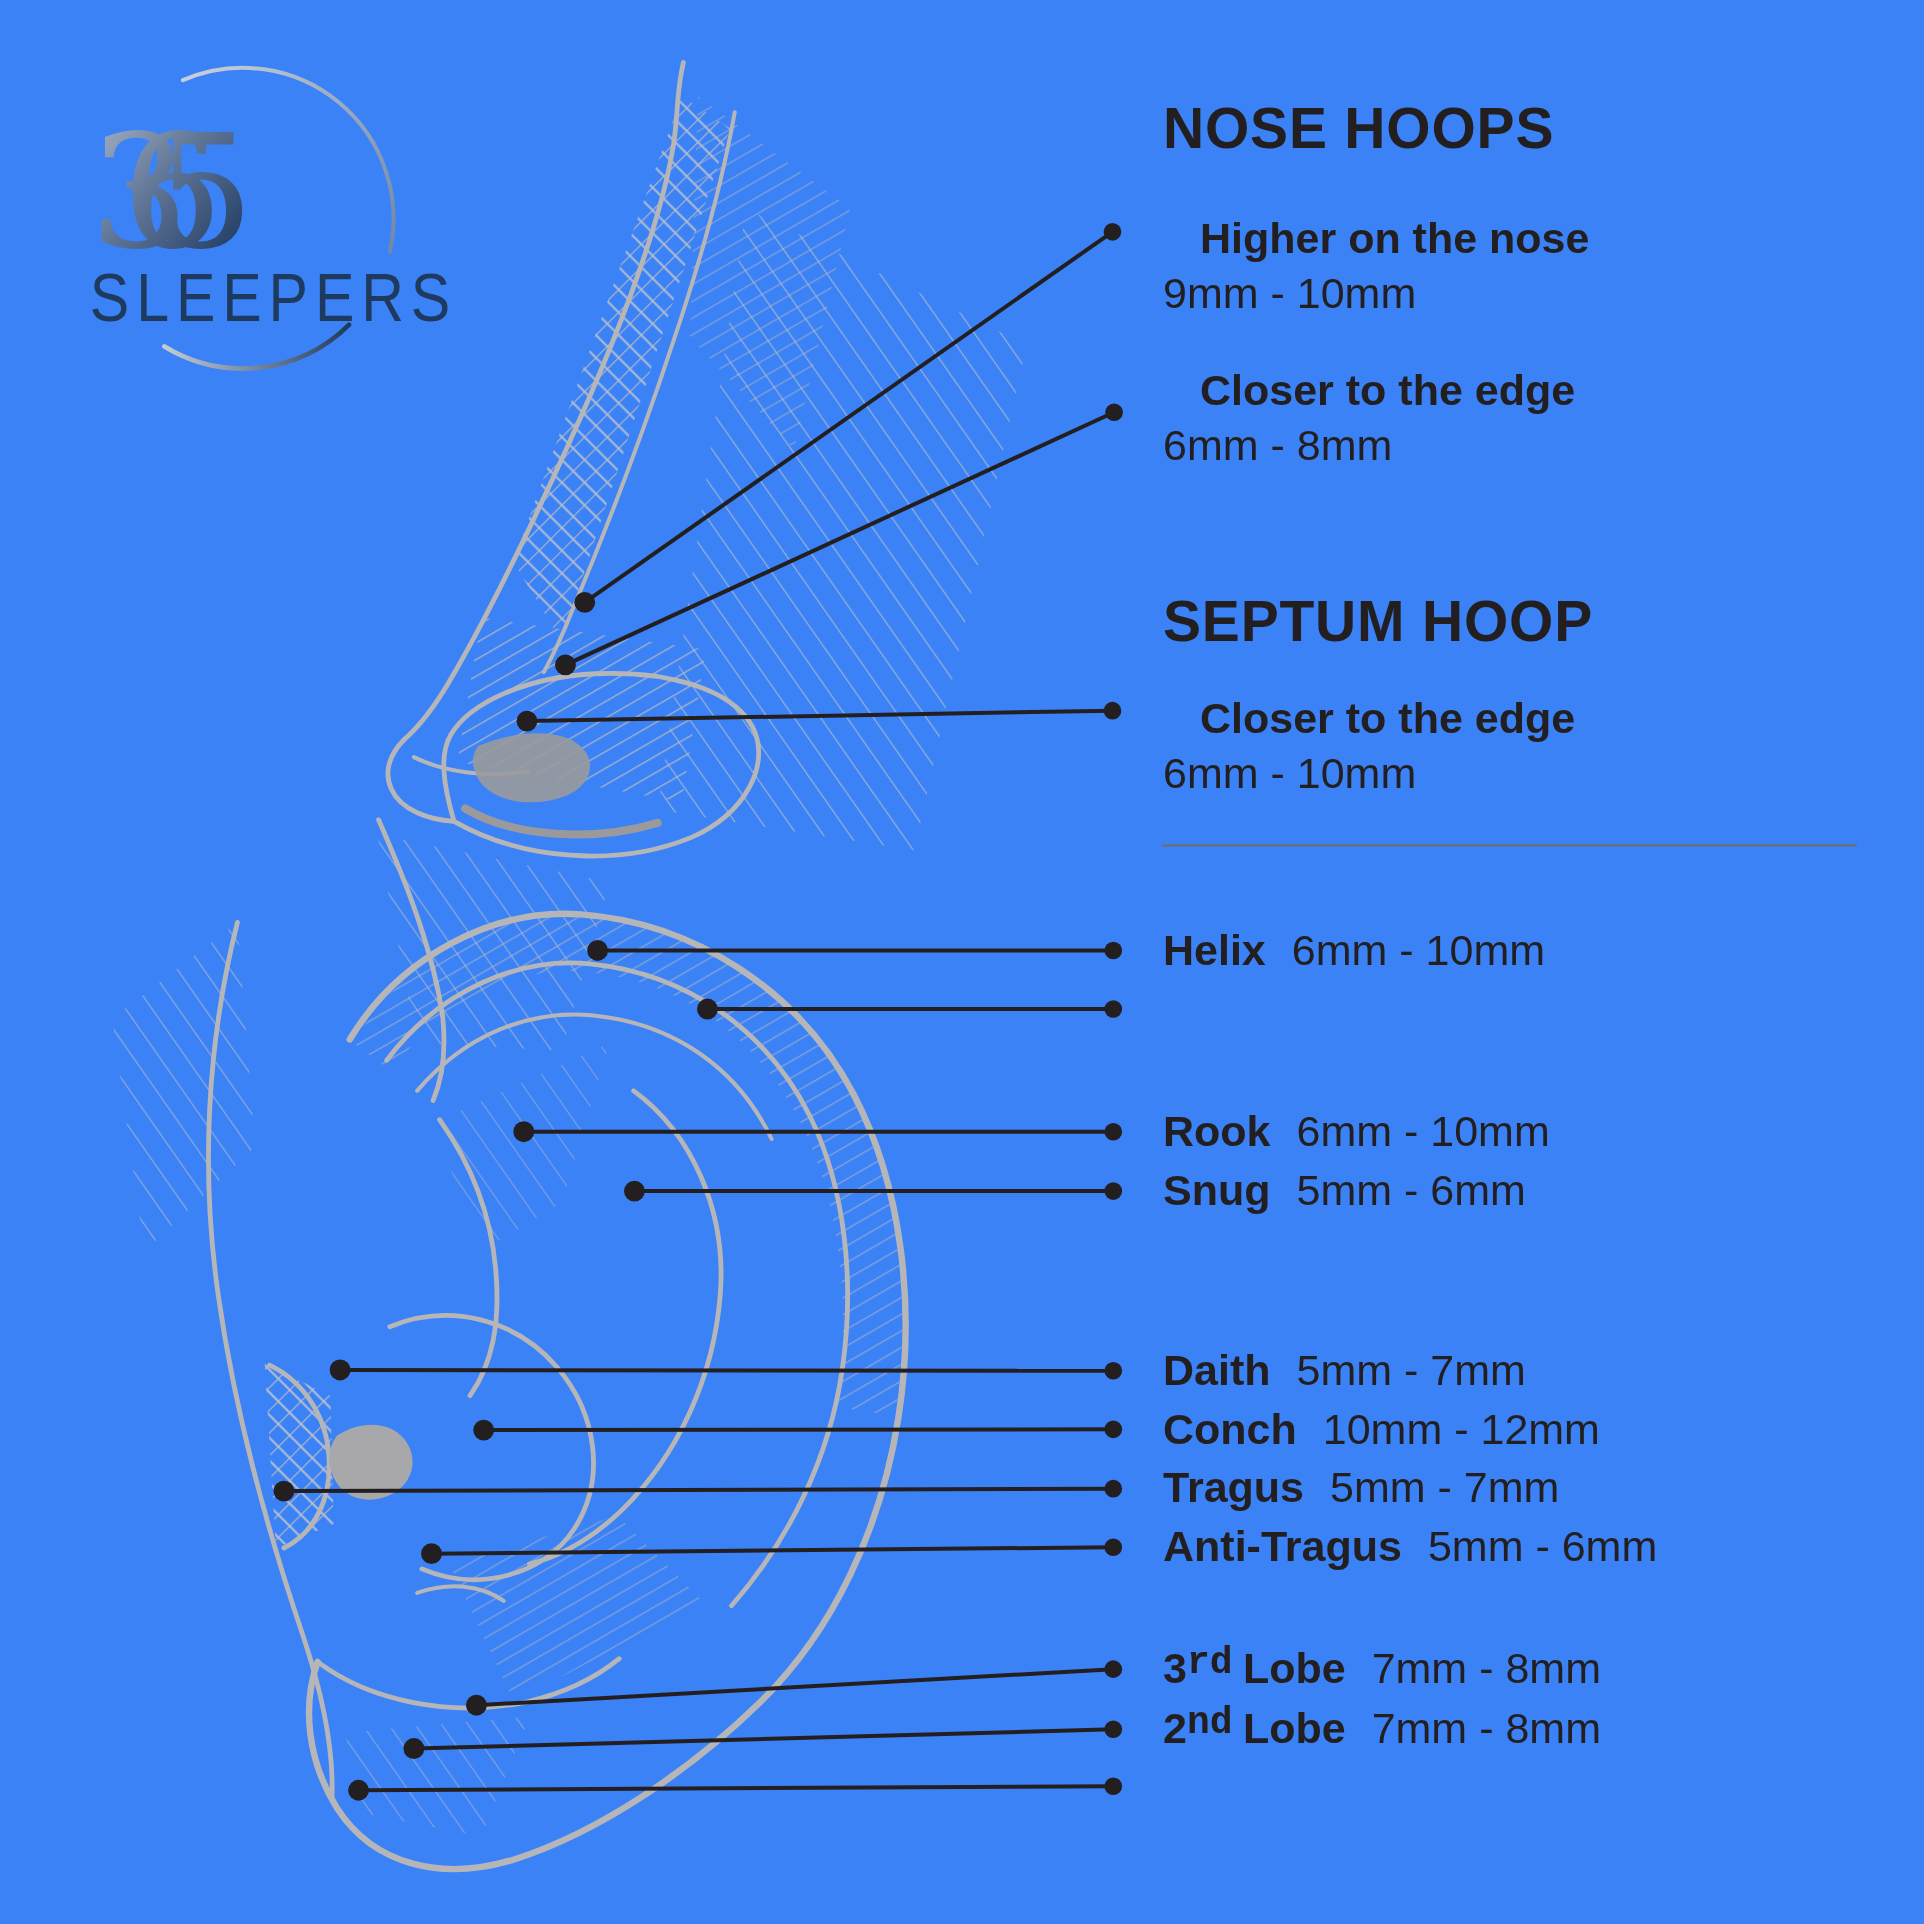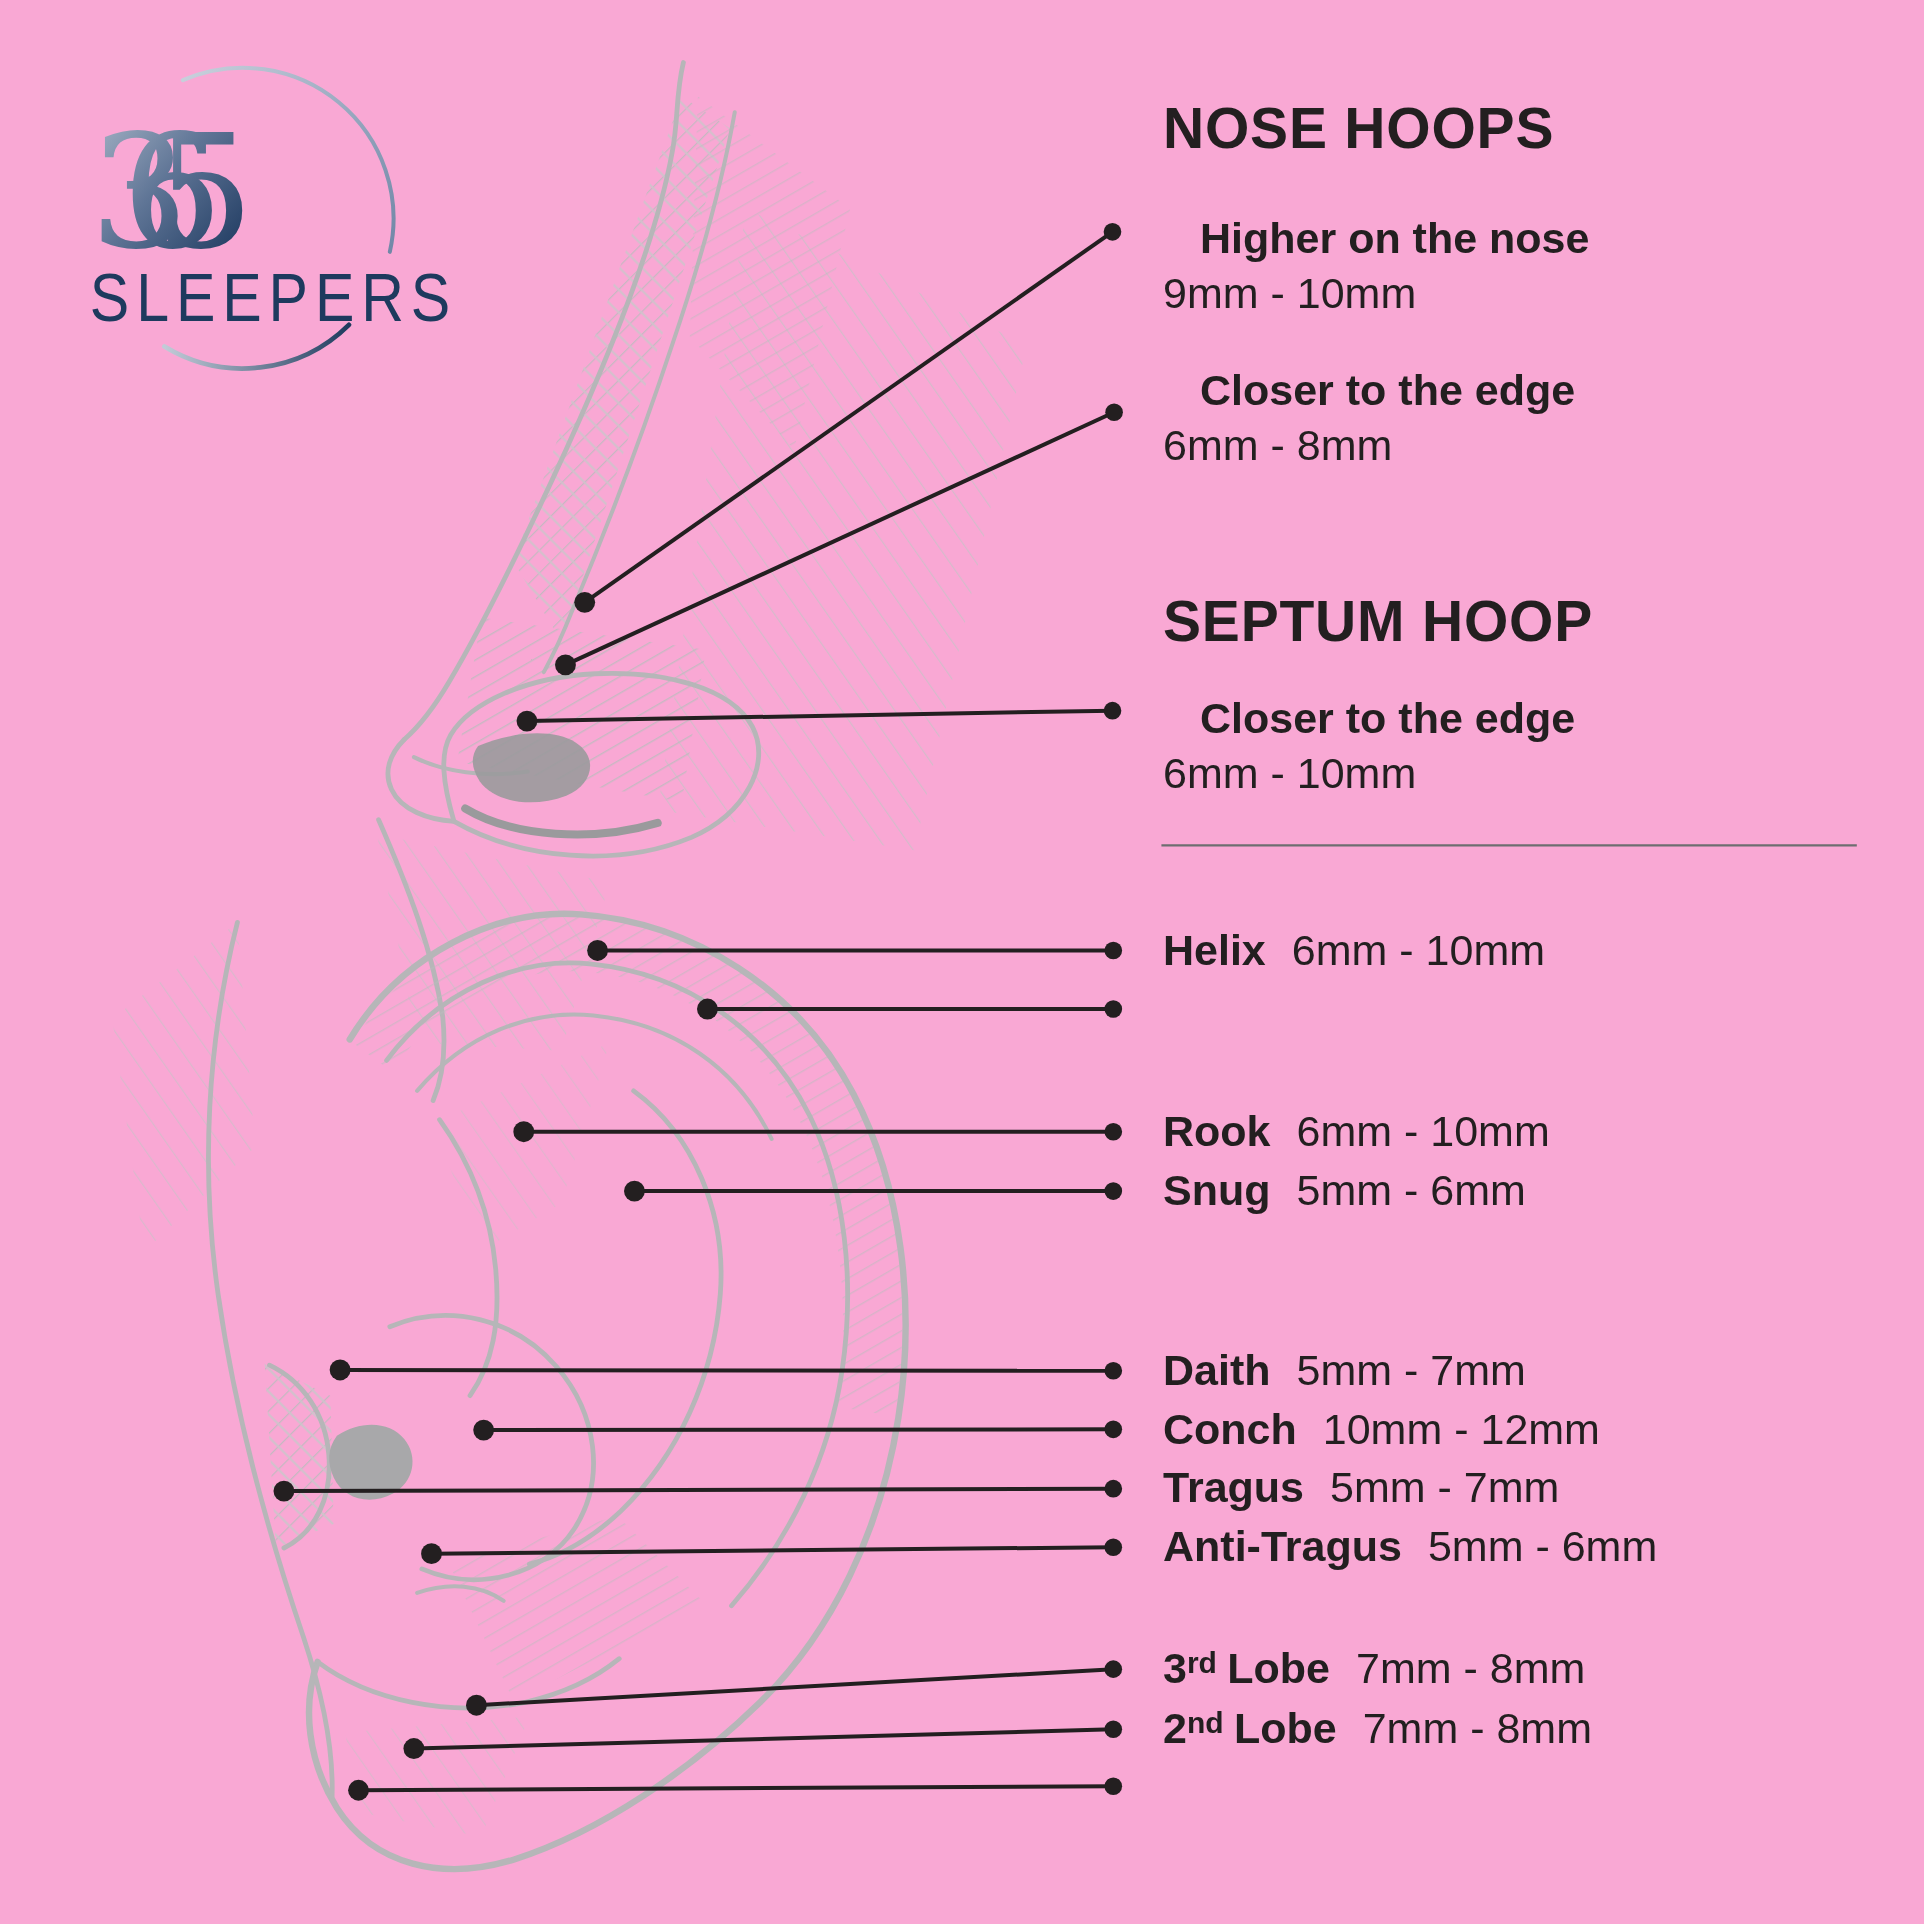--- a/index.html
+++ b/index.html
@@ -1,34 +1,34 @@
 <!DOCTYPE html>
 <html style="font-size:13px"><head>
 <meta charset="utf-8">
 <style>
   html,body{margin:0;padding:0;background:#ffffff;}
   .canvas{
     position:relative;
     width:1925px;height:1925px;
-    background:#f9a8d4;
+    background:#3b82f6;
     font-family:"Liberation Sans",sans-serif;
     color:#231f20;
     overflow:hidden;
   }
   .art{position:absolute;left:0;top:0;width:1925px;height:1925px;}
   .txt{position:absolute;white-space:nowrap;color:#231f20;}
   .heading{font-size:57px;font-weight:700;letter-spacing:0.8px;}
   .pair{font-size:43px;line-height:55px;}
   .pair .lbl{font-weight:700;display:block;margin-left:37px;}
   .pair .val{font-weight:400;display:block;}
   .row{font-size:43px;line-height:43px;}
   .row .lbl{font-weight:700;}
   .row .val{font-weight:400;margin-left:26px;}
   .row .ordnum{font-weight:700;}
-  .row .ord{font-weight:700;font-size:30px;position:relative;top:-10.4px;}
+  .row .ord{font-weight:700;font-size:38px;position:relative;top:-10.4px;font-family:Liberation Mono, monospace;}
   .row .lblsuf{font-weight:700;margin-left:10.4px;}
 </style>
 </head>
 <body>
 
 <div class="canvas">
 
   <svg class="art" viewBox="0 0 2400 2400">
     <defs>
       <linearGradient id="numGrad" x1="115" y1="140" x2="320" y2="320" gradientUnits="userSpaceOnUse">

